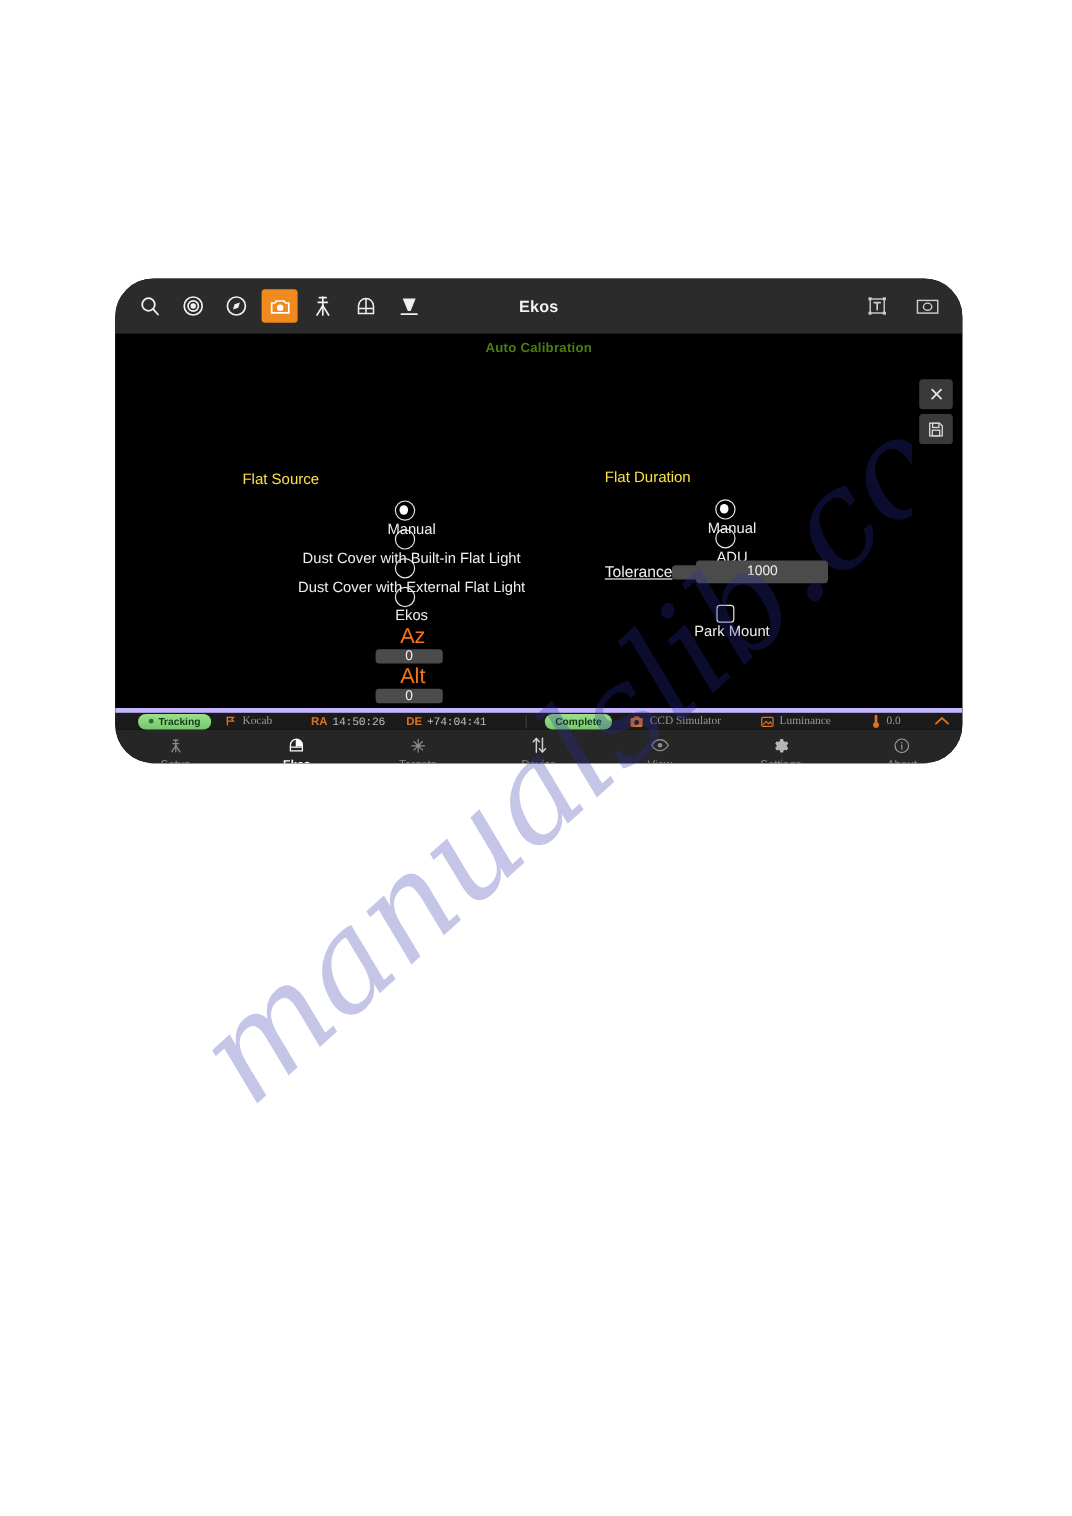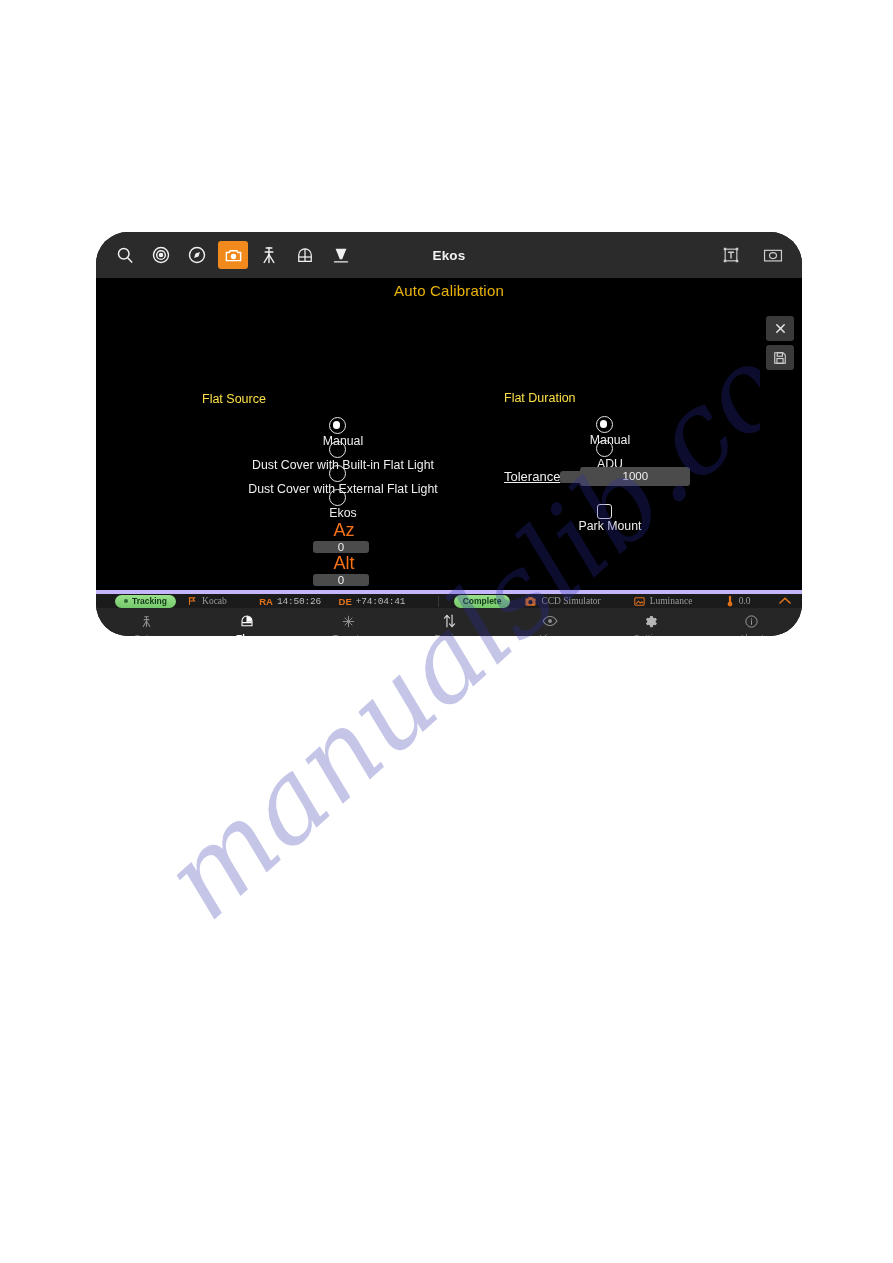--- a/index.html
+++ b/index.html
@@ -67,21 +67,21 @@
     letter-spacing: .2px;
   }
 
   
   .page-head {
     height: 24px;
     display: flex; align-items: center; justify-content: center;
     background: #000;
   }
   .page-head .ttl {
-    font-size: 15px; font-weight: normal; color: #eab308;
+    font-size: 11px; font-weight: bold; color: #4d7c0f;
     letter-spacing: .2px;
   }
 
   
   .content {
     position: relative;
     height: 288px;
     background: #000;
   }
 

